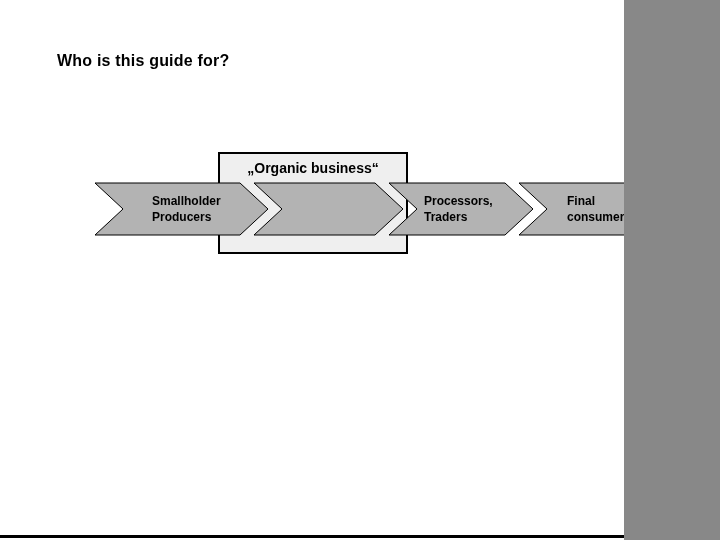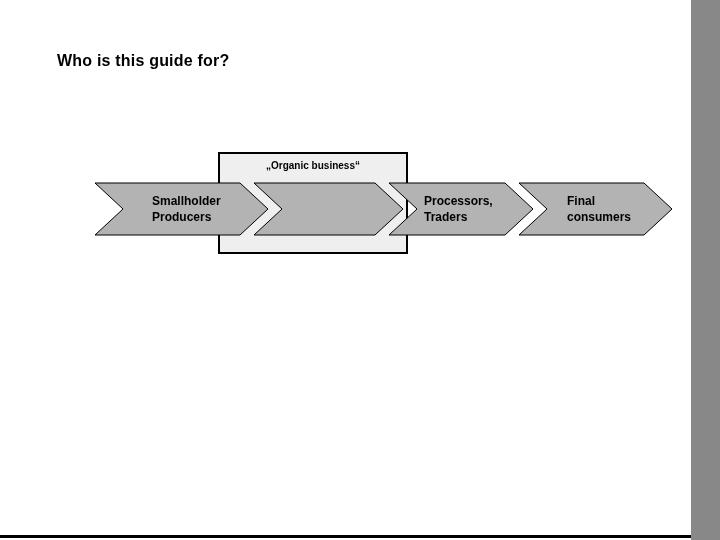--- a/index.html
+++ b/index.html
@@ -7,21 +7,21 @@
     --arrow-outline: #000000;
     --box-fill: #efefef;
     --box-border: #000000;
     --text-color: #000000;
     --bg: #ffffff;
   }
   * { margin: 0; padding: 0; box-sizing: border-box; }
   html, body { background: #888; }
   .slide {
     position: relative;
-    width: 691px;
+    width: 624px;
     height: 540px;
     background: var(--bg);
     overflow: hidden;
     font-family: "Liberation Sans", "DejaVu Sans", sans-serif;
     color: var(--text-color);
   }
   .slide-title {
     position: absolute;
     left: 57px;
     top: 52px;
@@ -39,21 +39,21 @@
     background: var(--box-fill);
     border: 2px solid var(--box-border);
     z-index: 1;
   }
   .ob-label {
     position: absolute;
     left: 218px;
     top: 160px;
     width: 190px;
     text-align: center;
-    font-size: 10px;
+    font-size: 14px;
     font-weight: 700;
     z-index: 3;
     white-space: nowrap;
   }
   .flow-svg {
     position: absolute;
     left: 0;
     top: 0;
     z-index: 2;
   }

